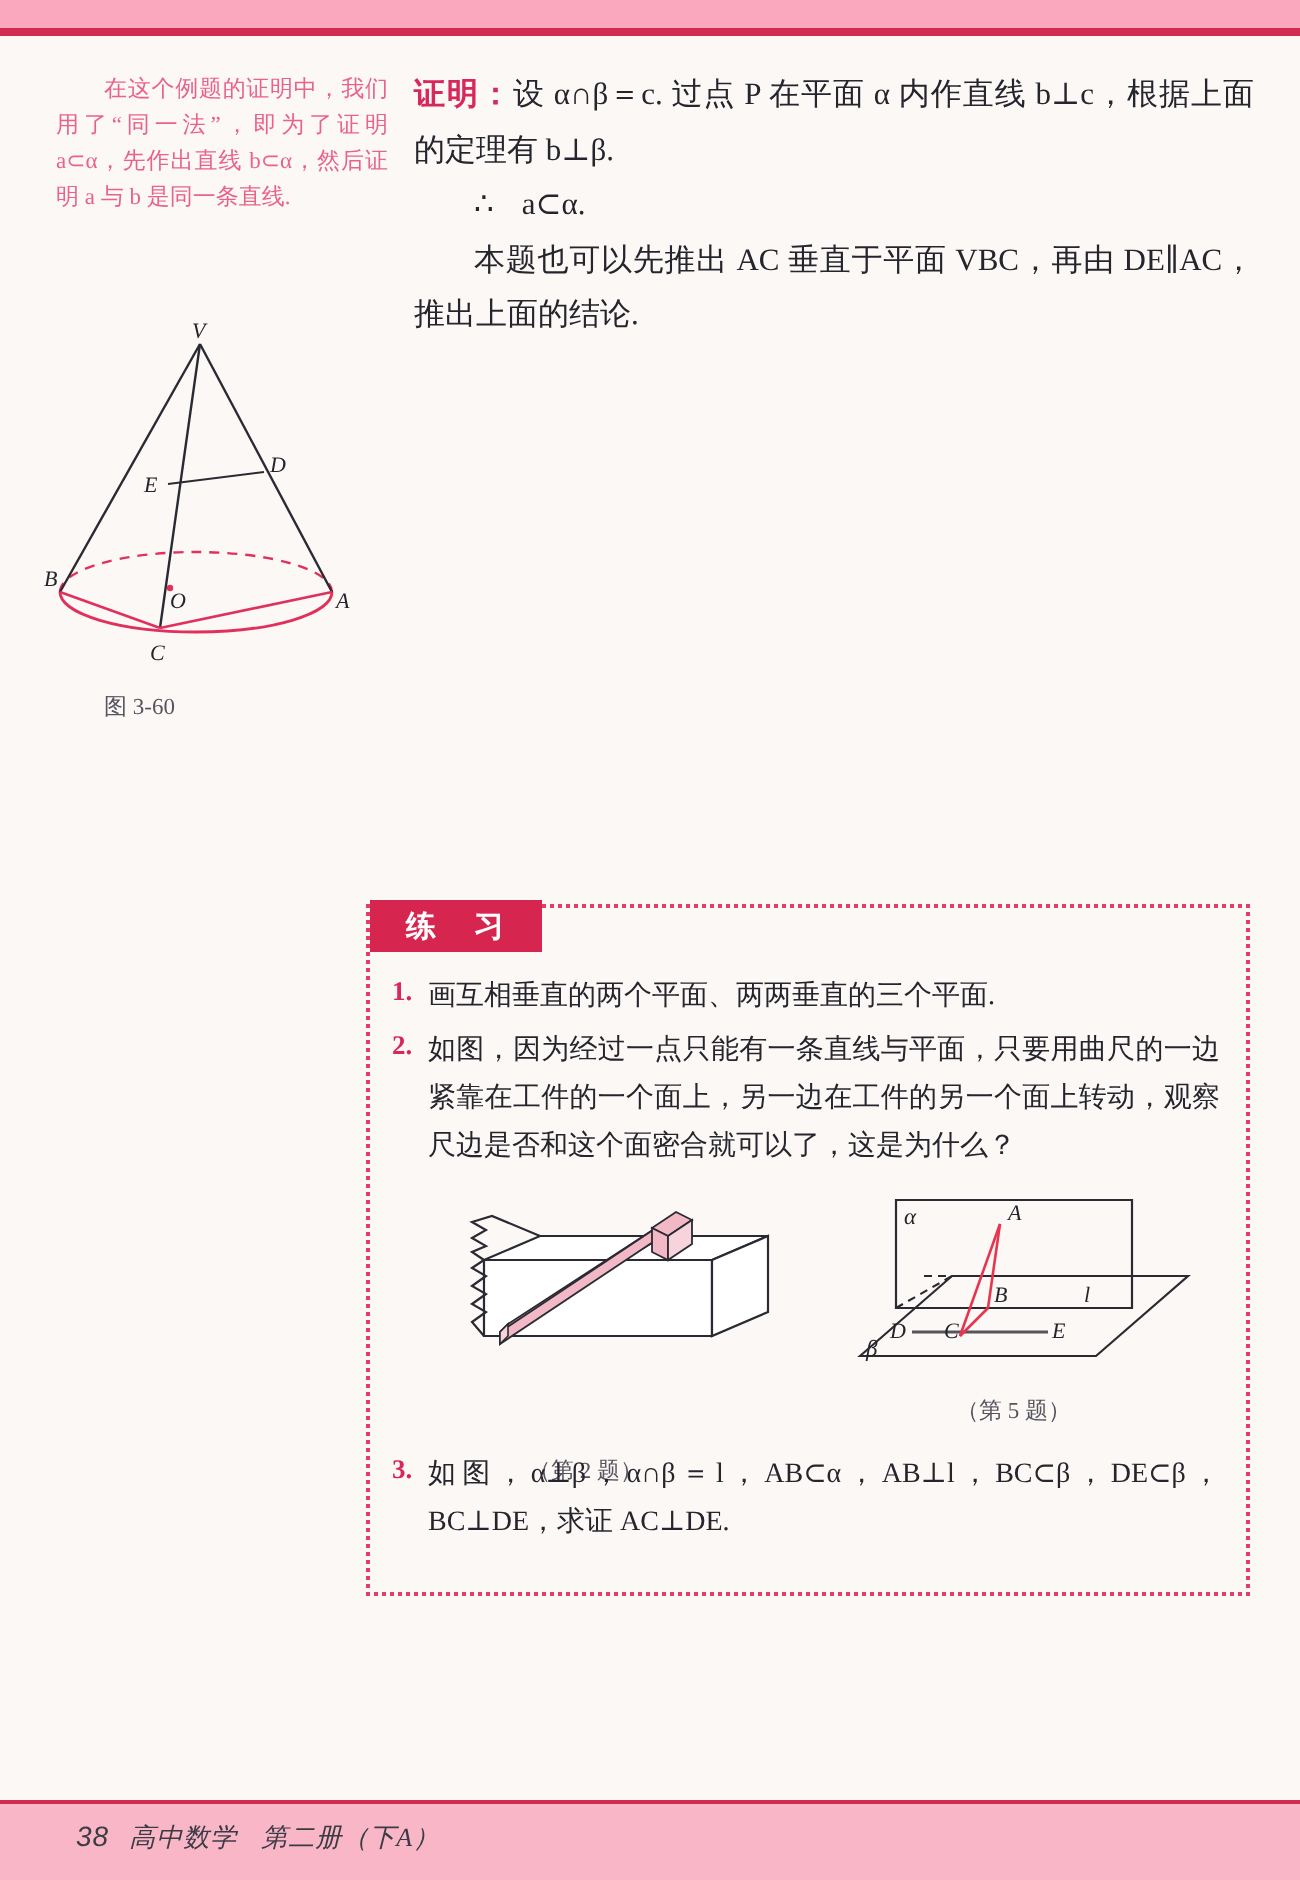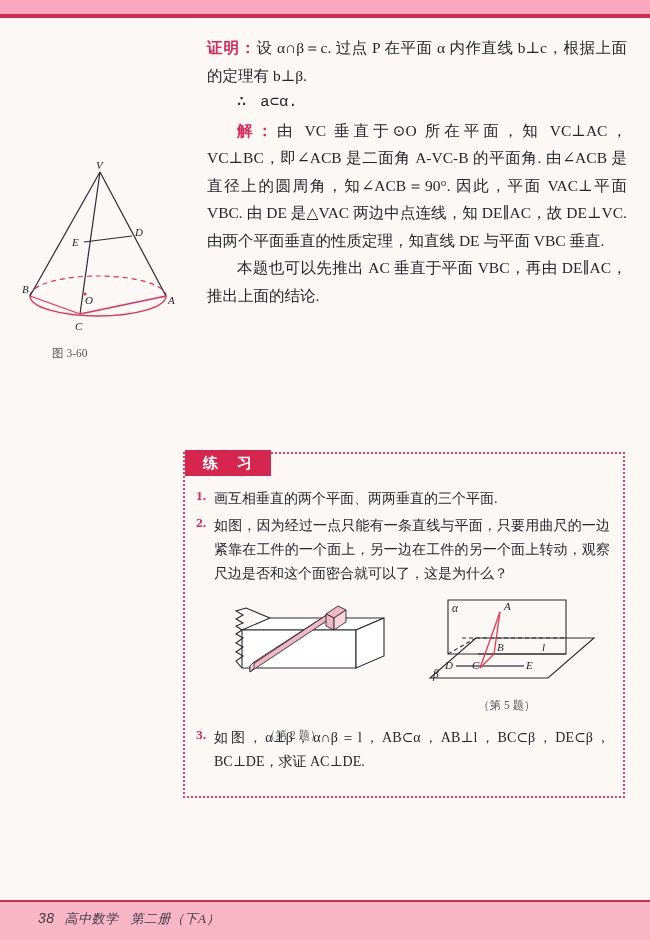--- a/index.html
+++ b/index.html
@@ -93,21 +93,20 @@
   .lead {
     color: #d8275a;
     font-weight: bold;
     letter-spacing: 0.5px;
   }
   .therefore-line {
     font-size: 15.5px;
     line-height: 27.5px;
     color: #25252d;
     padding-left: 30px;
-    font-family: Liberation Mono, monospace;
   }
   .therefore-line .sym { margin-right: 14px; }
 
   
   .fig-cone {
     position: absolute;
     left: 22px; top: 158px;
     width: 160px; height: 180px;
   }
   .fig-cap {
@@ -204,25 +203,25 @@
   }
 </style>
 </head>
 <body>
 
 <div class="page">
 
   <div class="top-band"></div>
   <div class="top-rule"></div>
 
+  <div class="side-note">在这个例题的证明中，我们用了“同一法”，即为了证明a⊂α，先作出直线 b⊂α，然后证明 a 与 b 是同一条直线.</div>
 
   <div class="body-col">
     <div class="para"><span class="lead">证明：</span><span>设 α∩β＝c. 过点 P 在平面 α 内作直线 b⊥c，根据上面的定理有 b⊥β.</span></div>
     <div class="therefore-line"><span class="sym">∴</span><span>a⊂α.</span></div>
-    <div class="para ind"><span class="lead">解：</span><span>由 VC 垂直于⊙O 所在平面，知 VC⊥AC，VC⊥BC，即∠ACB 是二面角 A-VC-B 的平面角. 由∠ACB 是直径上的圆周角，知∠ACB＝90°. 因此，平面 VAC⊥平面 VBC. 由 DE 是△VAC 两边中点连线，知 DE∥AC，故 DE⊥VC. 由两个平面垂直的性质定理，知直线 DE 与平面 VBC 垂直.</span></div>
     <div class="para ind">本题也可以先推出 AC 垂直于平面 VBC，再由 DE∥AC，推出上面的结论.</div>
   </div>
 
   <div class="fig-cone">
     <svg width="160" height="180" viewBox="0 0 160 180">
 
       <path d="M 8 138 A 68 20 0 0 1 144 138" fill="none" stroke="#e0305c" stroke-width="1.2" stroke-dasharray="5,4"></path>
       <path d="M 8 138 A 68 20 0 0 0 144 138" fill="none" stroke="#e0305c" stroke-width="1.4"></path>
 
       <line x1="78" y1="14" x2="8" y2="138" stroke="#2a2a33" stroke-width="1.2"></line>

